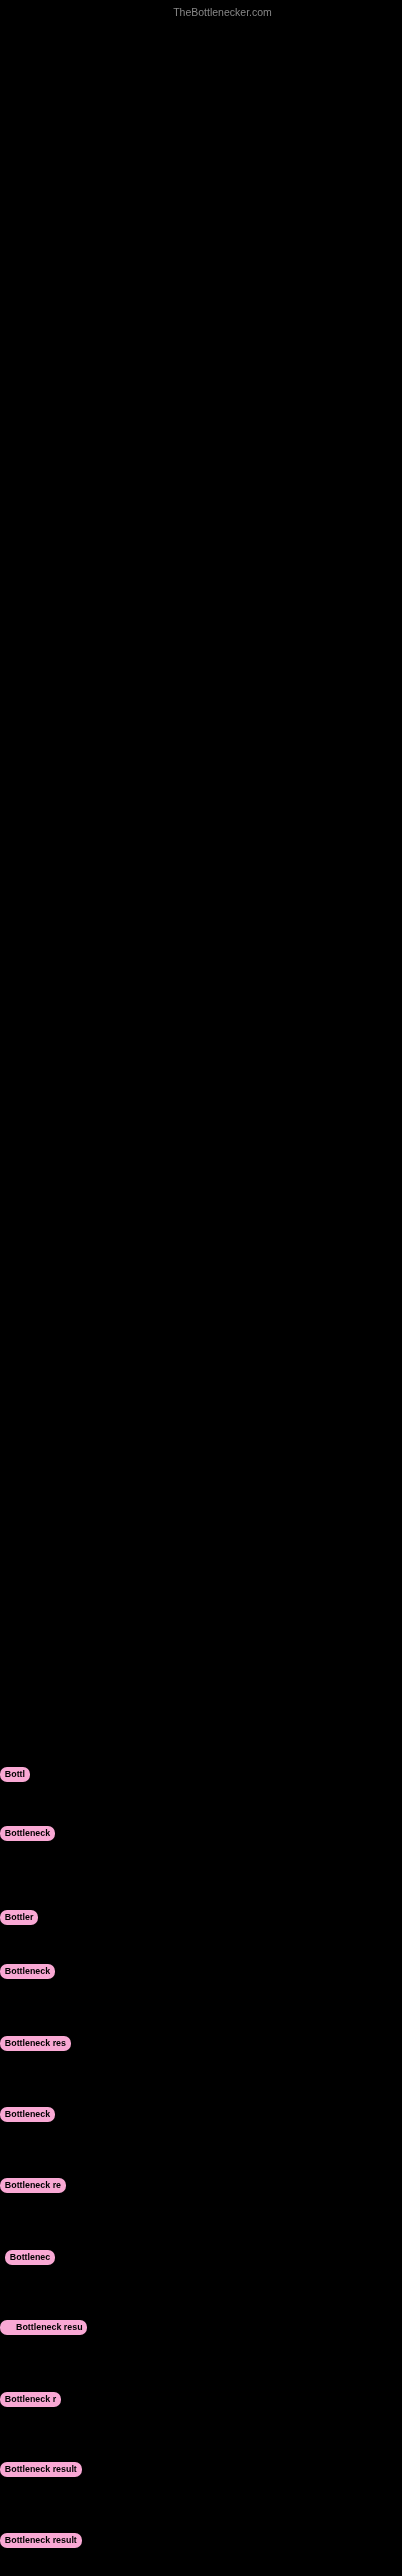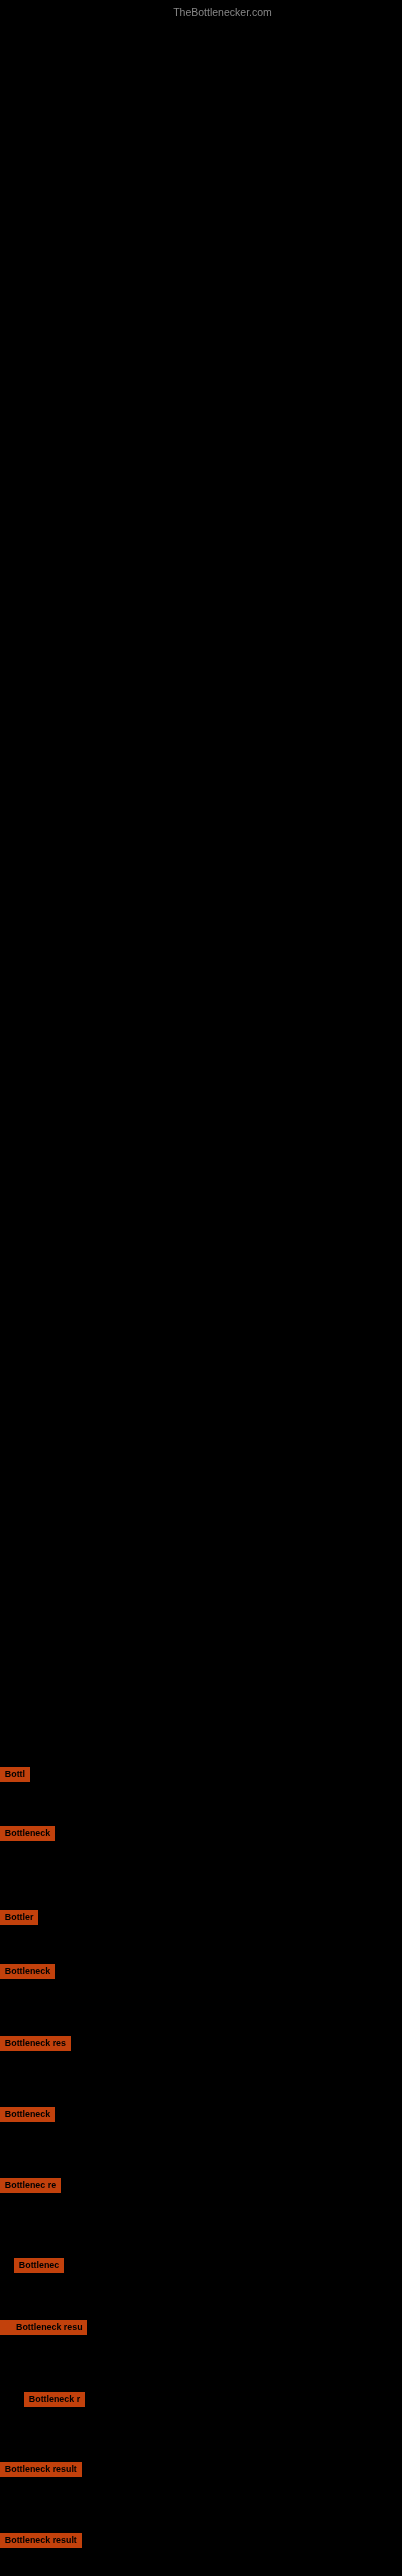--- a/index.html
+++ b/index.html
@@ -19,42 +19,42 @@
       top: 6.4px;
       left: 50%;
       transform: translateX(-50%);
       color: #888888;
       font-size: 10.5px;
       white-space: nowrap;
       margin-left: 21px;
     }
     .bottleneck-label {
       position: absolute;
-      background-color: #c2410c;
+      background-color: #f9a8d4;
       color: #000000;
       font-size: 8.9px;
       font-weight: bold;
       padding: 2.4px 4.8px;
-      border-radius: 0;
+      border-radius: 7px;
       white-space: nowrap;
       overflow: hidden;
     }
   </style>
 </head>
 <body>
 
 <span class="site-title">TheBottlenecker.com</span>
 
 <div id="labels-container">
     <div class="bottleneck-label" style="top: 1767px; left: 0px; max-width: 161px;">Bottl</div>
     <div class="bottleneck-label" style="top: 1826px; left: 0px; max-width: 161px;">Bottleneck</div>
     <div class="bottleneck-label" style="top: 1910px; left: 0px; max-width: 161px;">Bottler</div>
     <div class="bottleneck-label" style="top: 1964px; left: 0px; max-width: 161px;">Bottleneck</div>
     <div class="bottleneck-label" style="top: 2036px; left: 0px; max-width: 161px; text-align: right;">Bottleneck res</div>
     <div class="bottleneck-label" style="top: 2107px; left: 0px; max-width: 161px;">Bottleneck</div>
-    <div class="bottleneck-label" style="top: 2178px; left: 0px; max-width: 161px;">Bottlenec re</div>
-    <div class="bottleneck-label" style="top: 2250px; left: 14px; max-width: 161px; margin-top: 8px;">Bottlenec</div>
+    <div class="bottleneck-label" style="top: 2178px; left: 0px; max-width: 161px;">Bottleneck re</div>
+    <div class="bottleneck-label" style="top: 2250px; left: 5px; max-width: 161px;">Bottlenec</div>
     <div class="bottleneck-label" style="top: 2320px; left: 0px; max-width: 161px; padding-left: 16px;">Bottleneck resu</div>
-    <div class="bottleneck-label" style="top: 2392px; left: 0px; max-width: 161px; margin-left: 24px;">Bottleneck r</div>
+    <div class="bottleneck-label" style="top: 2392px; left: 0px; max-width: 161px;">Bottleneck r</div>
     <div class="bottleneck-label" style="top: 2462px; left: 0px; max-width: 161px;">Bottleneck result</div>
     <div class="bottleneck-label" style="top: 2533px; left: 0px; max-width: 161px;">Bottleneck result</div>
   </div>
 
 
 </body></html>

